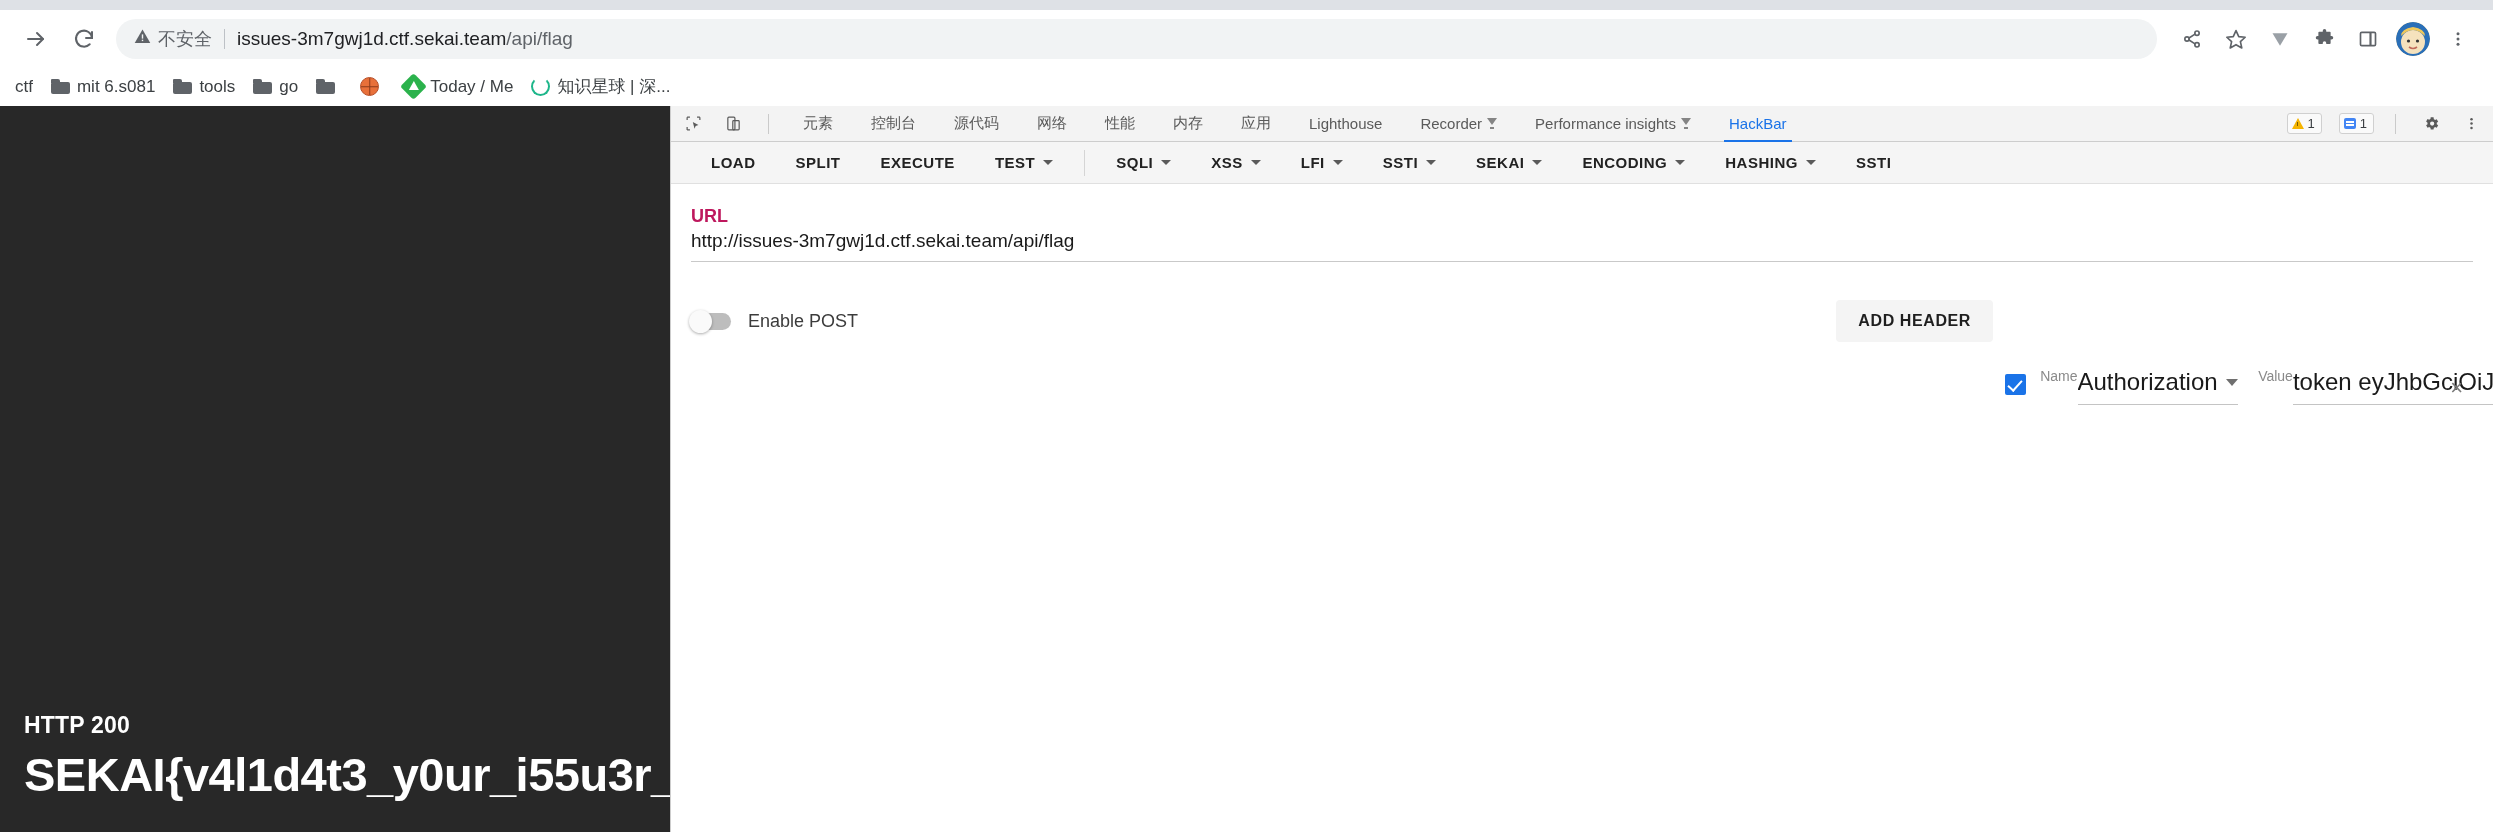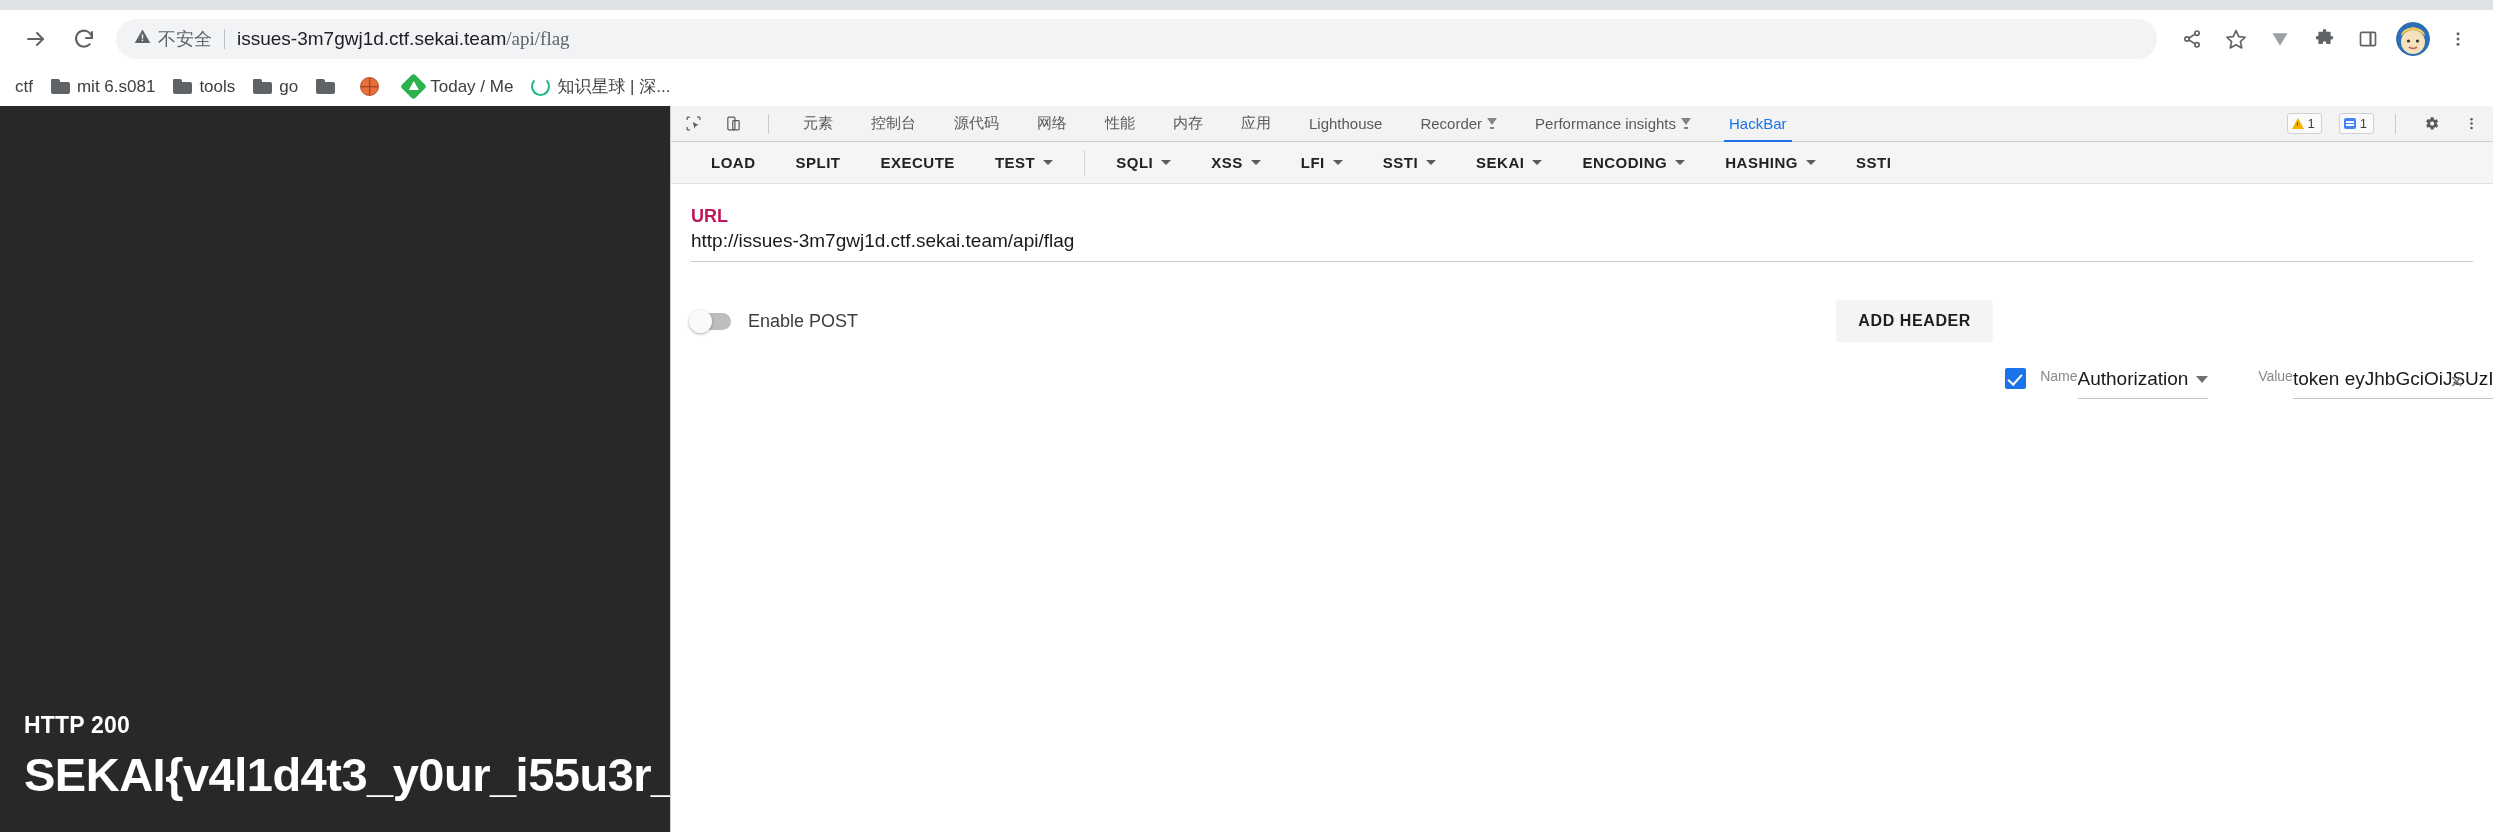--- a/index.html
+++ b/index.html
@@ -58,21 +58,21 @@
     background: #bdc1c6;
     margin: 0 12px;
     flex: 0 0 auto;
   }
   .omnibox-url {
     font-size: 19px;
     color: #202124;
     white-space: nowrap;
     overflow: hidden;
   }
-  .omnibox-url .path { color: #5f6368; font-family: Liberation Serif, serif; }
+  .omnibox-url .path { color: #5f6368; }
 
   .toolbar-actions {
     display: flex; align-items: center; gap: 2px;
     flex: 0 0 auto;
   }
   .action-btn {
     width: 42px; height: 42px;
     display: flex; align-items: center; justify-content: center;
     color: #5f6368;
     border-radius: 50%;
@@ -455,21 +455,21 @@
     color: #8a8a8a;
     margin-bottom: 4px;
   }
   .hdr-field-input {
     display: flex;
     align-items: center;
     border-bottom: 1px solid #c4c4c4;
     padding-bottom: 8px;
   }
   .hdr-field-text {
-    font-size: 19px;
+    font-size: 24px;
     color: #1a1a1a;
     white-space: nowrap;
     overflow: hidden;
   }
   .hdr-name { width: 200px; }
   .hdr-name .hdr-field-text { flex: 1 1 auto; }
   .hdr-value { width: 178px; margin-left: 18px; }
   .hdr-caret {
     width: 0; height: 0;
     border-left: 6px solid transparent;

